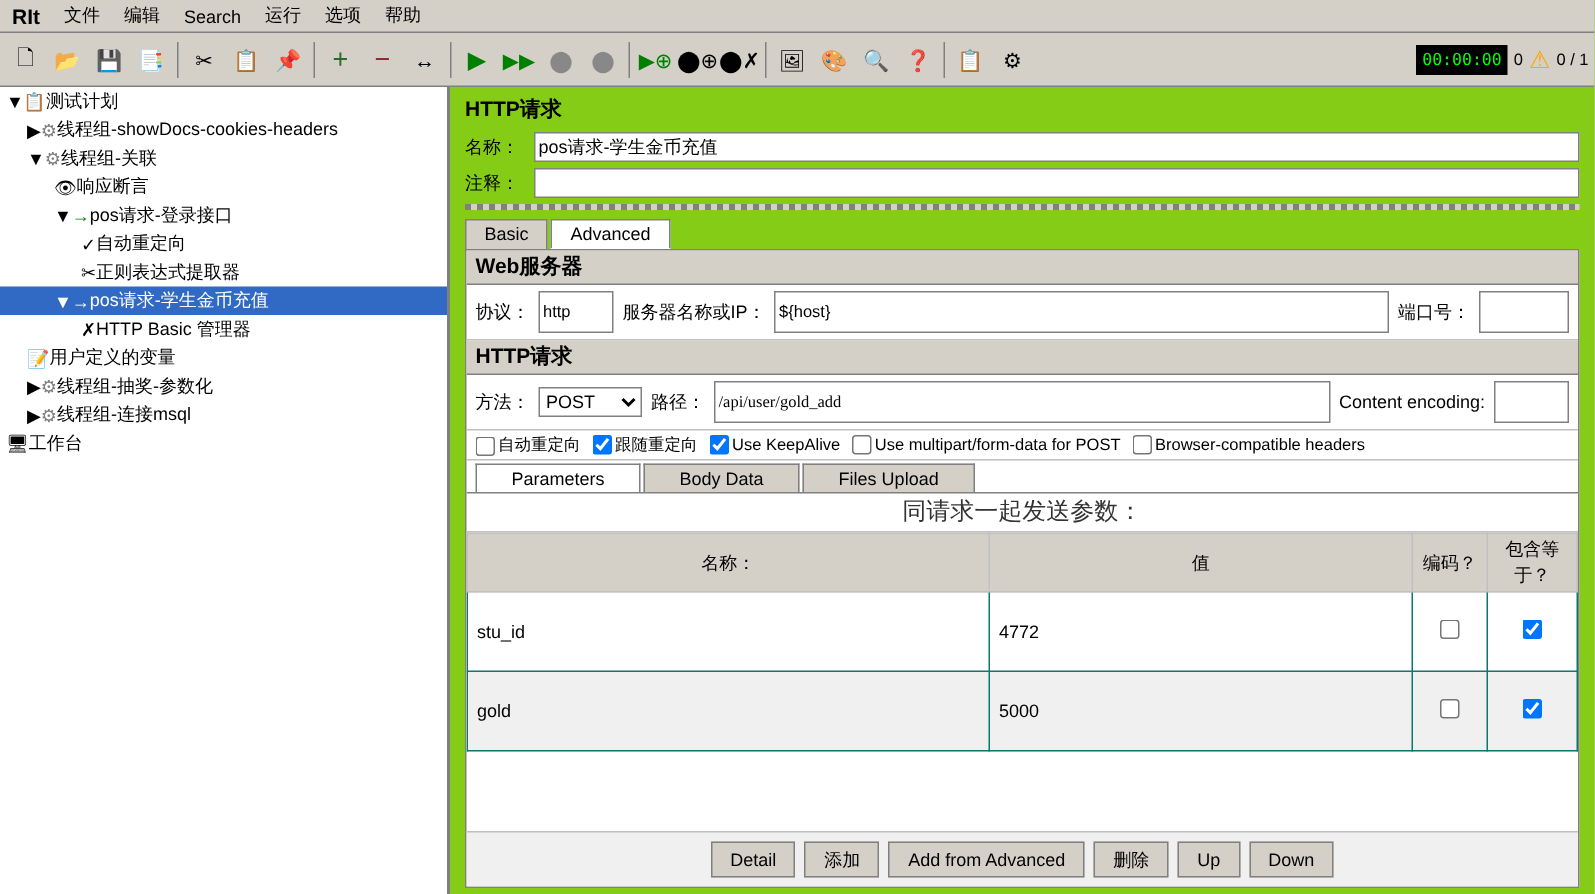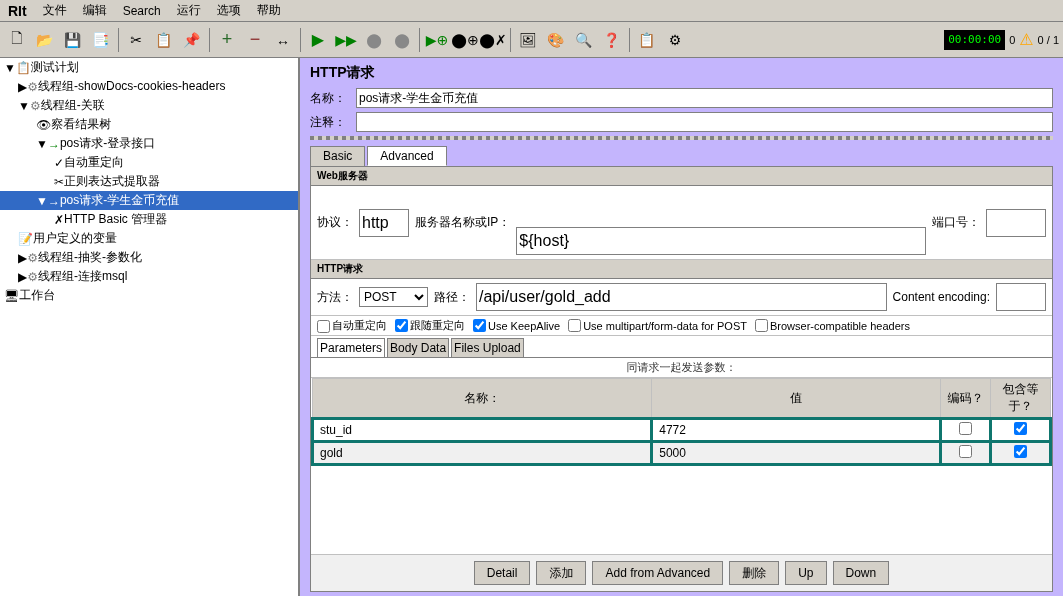--- a/index.html
+++ b/index.html
@@ -69,21 +69,21 @@
       cursor: pointer;
       white-space: nowrap;
       display: flex;
       align-items: center;
     }
     .tree-item.selected { background: #316ac5; color: white; }
     
     
     .right-panel {
       flex: 1;
-      background: #c4b5fd;
+      background: #84cc16;
       overflow: hidden;
       display: flex;
       flex-direction: column;
     }
     
     .panel-title {
       font-size: 14px;
       font-weight: bold;
       padding: 6px 10px 4px 10px;
       color: #000;
@@ -141,21 +141,21 @@
       display: flex;
       flex-direction: column;
       overflow: hidden;
     }
     
     .section-header {
       background: #d4d0c8;
       border-bottom: 1px solid #808080;
       padding: 2px 6px;
       font-weight: bold;
-      font-size: 10px;
+      font-size: 14px;
     }
     
     .web-server-section {
       border-bottom: 1px solid #c0c0c0;
       padding: 4px 6px;
       display: flex;
       align-items: center;
       gap: 6px;
     }
     
@@ -165,21 +165,21 @@
       display: flex;
       align-items: center;
       gap: 6px;
     }
     
     .small-input {
       height: 28px;
       border: 1px solid #808080;
       background: white;
       padding: 0 2px;
-      font-size: 16px;
+      font-size: 11px;
     }
     
     .select-input {
       height: 20px;
       border: 1px solid #808080;
       background: white;
       font-size: 12px;
     }
     
     .checkbox-row {
@@ -192,21 +192,21 @@
     }
     
     
     .inner-tabs {
       display: flex;
       gap: 0;
       padding: 2px 6px 0 6px;
       border-bottom: 1px solid #808080;
     }
     .inner-tab {
-      padding: 2px 2px;
+      padding: 2px 23px;
       border: 1px solid #808080;
       border-bottom: none;
       background: #d4d0c8;
       cursor: pointer;
       font-size: 12px;
       margin-right: 2px;
     }
     .inner-tab.active {
       background: #ffffff;
     }
@@ -222,22 +222,22 @@
       font-size: 12px;
     }
     .params-table th {
       background: #d4d0c8;
       border: 1px solid #c0c0c0;
       padding: 2px 6px;
       font-weight: normal;
       text-align: center;
     }
     .params-table td {
-      border: 3px solid #0f766e;
-      padding: 2px 6px;
+      border: 1px solid #0f766e;
+      padding: 18px 6px;
     }
     .params-table tr:nth-child(even) td { background: #f0f0f0; }
     
     
     .bottom-buttons {
       padding: 6px;
       display: flex;
       justify-content: center;
       gap: 6px;
       border-top: 1px solid #c0c0c0;
@@ -249,21 +249,21 @@
       background: #d4d0c8;
       border: 1px solid #808080;
       cursor: pointer;
       font-size: 12px;
       font-family: 'SimSun', sans-serif;
     }
     
     .send-together {
       text-align: center;
       padding: 2px;
-      font-size: 11px;
+      font-size: 16px;
       color: #333;
       border-bottom: 1px solid #c0c0c0;
     }
     
     
     ::-webkit-scrollbar { width: 12px; height: 12px; }
     ::-webkit-scrollbar-track { background: #d4d0c8; }
     ::-webkit-scrollbar-thumb { background: #a0a0a0; border: 1px solid #808080; }
     
     .right-content {
@@ -348,21 +348,21 @@
       <span style="color:gray;">⚙</span>
       <span>线程组-showDocs-cookies-headers</span>
     </div>
     <div class="tree-item" style="padding-left: 18px;">
       <span>▼</span>
       <span style="color:gray;">⚙</span>
       <span>线程组-关联</span>
     </div>
     <div class="tree-item" style="padding-left: 36px;">
       <span>👁</span>
-      <span>察看结果树</span>
+      <span>响应断言</span>
     </div>
     <div class="tree-item" style="padding-left: 36px;">
       <span>▼</span>
       <span style="color:green;">→</span>
       <span>pos请求-登录接口</span>
     </div>
     <div class="tree-item" style="padding-left: 54px;">
       <span>✓</span>
       <span>自动重定向</span>
     </div>
@@ -421,36 +421,36 @@
     </div>
 
     <div class="right-content">
       <div class="content-area">
 
         <div class="section-header">Web服务器</div>
         <div class="web-server-section">
           <span>协议：</span>
           <input class="small-input" style="width: 50px;" type="text" value="http">
           <span>服务器名称或IP：</span>
-          <input class="small-input" style="flex: 1 1 0%; width: 350px; margin-top: 37px;" type="text" value="${host}">
+          <input class="small-input" style="flex: 1 1 0%; width: 350px;" type="text" value="${host}">
           <span>端口号：</span>
           <input class="small-input" style="width: 60px;" type="text" value="">
         </div>
 
         <div class="section-header">HTTP请求</div>
         <div class="http-request-section">
           <span>方法：</span>
           <select class="select-input">
             <option>POST</option>
             <option>GET</option>
             <option>PUT</option>
             <option>DELETE</option>
           </select>
           <span>路径：</span>
-          <input class="small-input" style="flex: 1 1 0%;" type="text" value="/api/user/gold_add">
+          <input class="small-input" style="flex: 1 1 0%; font-family: Liberation Serif, serif;" type="text" value="/api/user/gold_add">
           <span>Content encoding:</span>
           <input class="small-input" style="width: 50px;" type="text" value="">
         </div>
 
         <div class="checkbox-row">
           <label style="display:flex;align-items:flex-end;gap:2px;">
             <input type="checkbox" style="">
             <span>自动重定向</span>
           </label>
           <label style="display:flex;align-items:center;gap:2px;">

